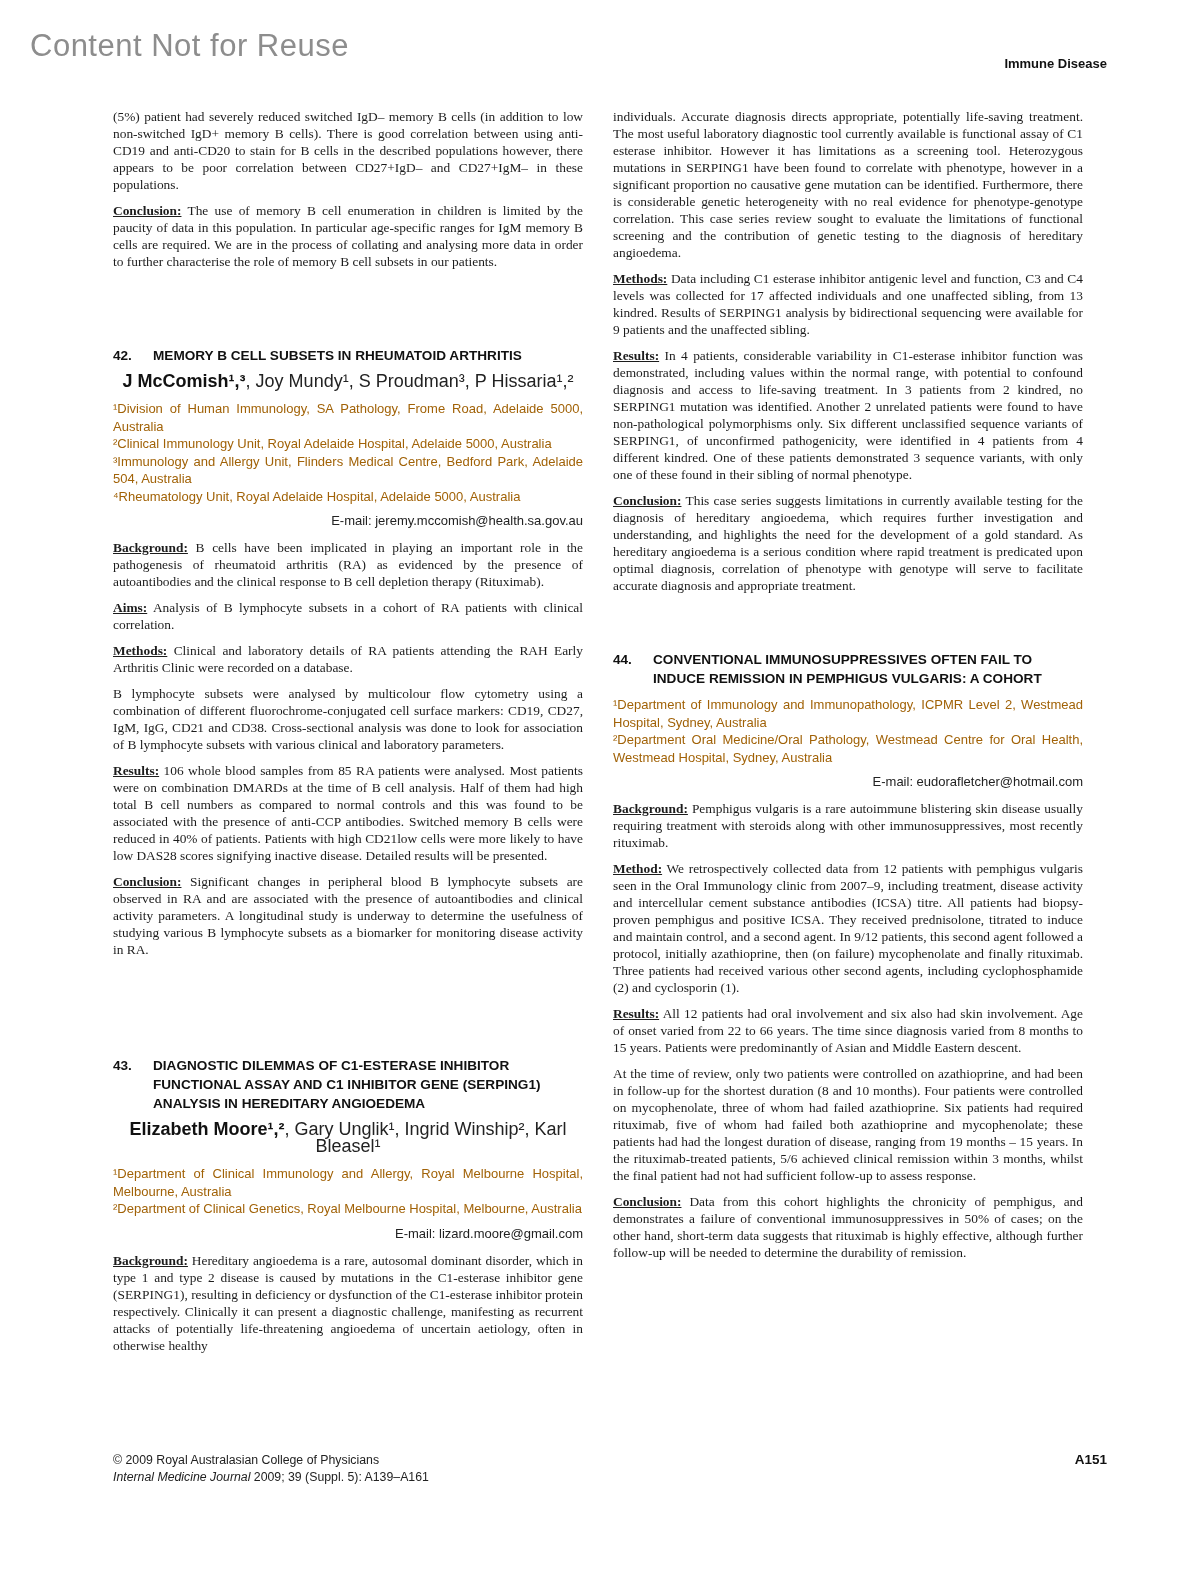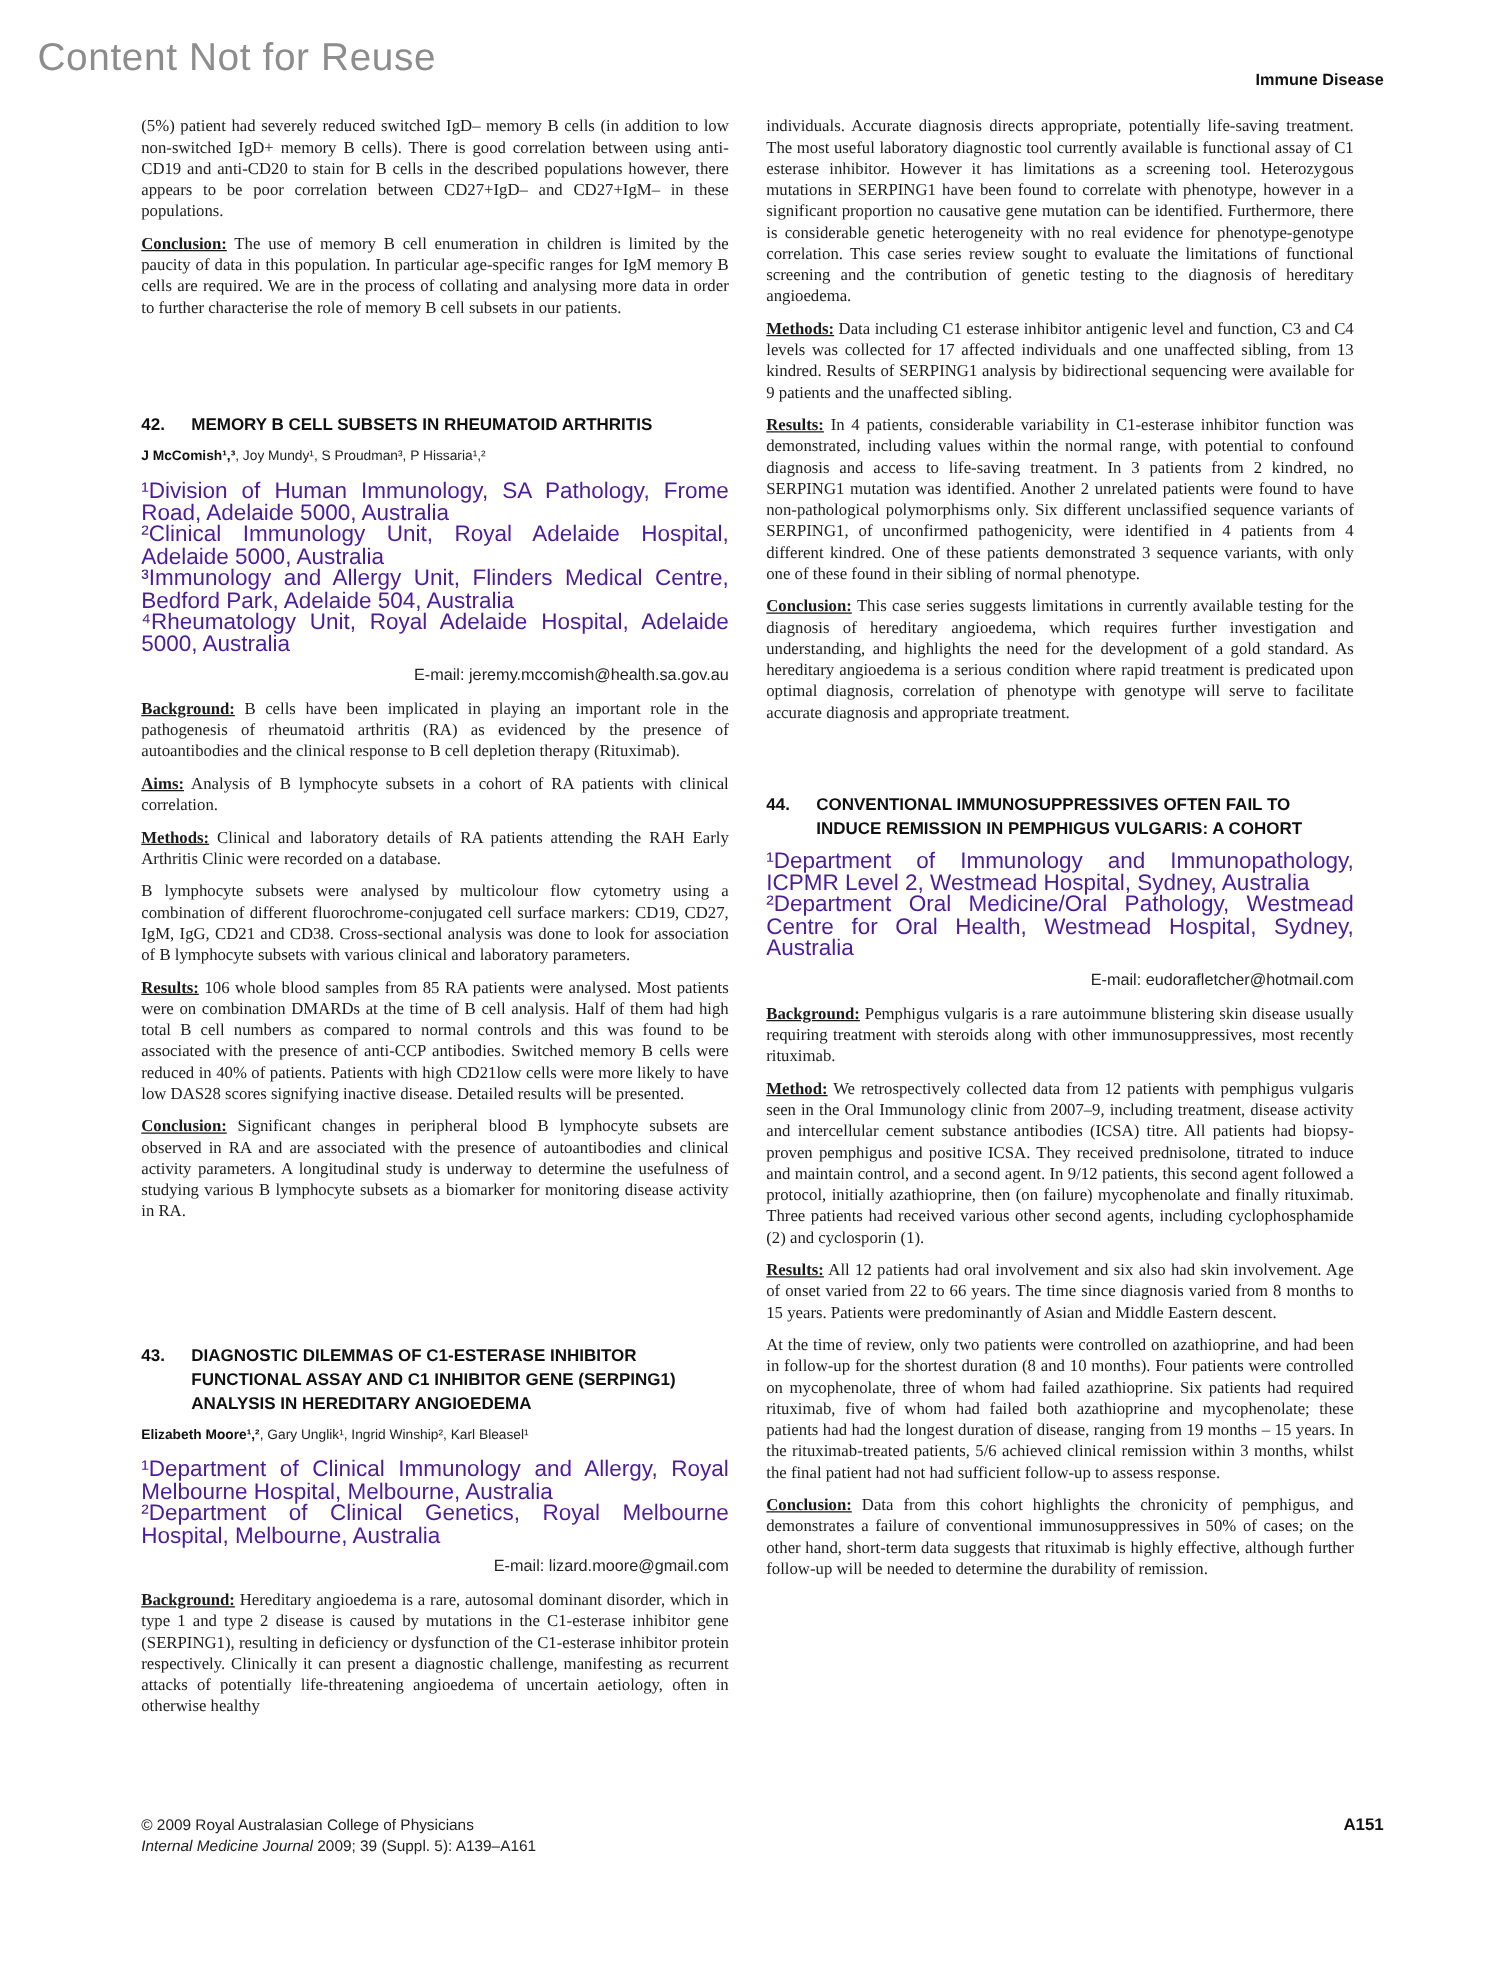--- a/index.html
+++ b/index.html
@@ -10,41 +10,41 @@
   .watermark {
     position:absolute; top:28px; left:30px;
     font-family:"Liberation Sans", sans-serif;
     font-size:31px; color:#8d8d8d; letter-spacing:0.5px;
   }
   .section-label {
     position:absolute; top:56px; right:117px;
     font-family:"Liberation Sans", sans-serif;
     font-size:13px; font-weight:bold; color:#111;
   }
-  .col { position:absolute; top:92px; width:470px; }
+  .col { position:absolute; top:108px; width:470px; }
   .col-left  { left:113px; }
   .col-right { left:613px; }
 
   .para { margin:0 0 9px 0; font-size:13.4px; line-height:17px; text-align:justify; }
   .plabel { font-weight:bold;text-decoration:underline; }
 
   .abs-title {
     display:flex; margin:0 0 8px 0;
     font-family:"Liberation Sans", sans-serif;
     font-size:13.6px; font-weight:bold; line-height:19px; color:#111;gap:12px;
   }
   .abs-num { width:28px; flex:none; }
   .authors {
     margin:0 0 10px 0; font-family:"Liberation Sans", sans-serif;
-    font-size:11px; line-height:17px; color:#222;
+    font-size:18px; line-height:17px; color:#222;text-align:center;
   }
   .authors b { color:#111; }
   .affils {
     margin:0 0 8px 0; font-family:"Liberation Sans", sans-serif;
-    font-size:18px; line-height:17.5px; text-align:justify; color:#4c1d95;
+    font-size:13px; line-height:17.5px; text-align:justify; color:#a16207;
   }
   .email { margin:0 0 11px 0; font-family:"Liberation Sans", sans-serif; font-size:13px; color:#222;text-align:right; }
 
   .abstract-42 { margin-top:76px; }
   .abstract-43 { margin-top:98px; }
   .abstract-44 { margin-top:56px; }
 
   .footer-left {
     position:absolute; left:113px; top:1452px;
     font-family:"Liberation Sans", sans-serif;

